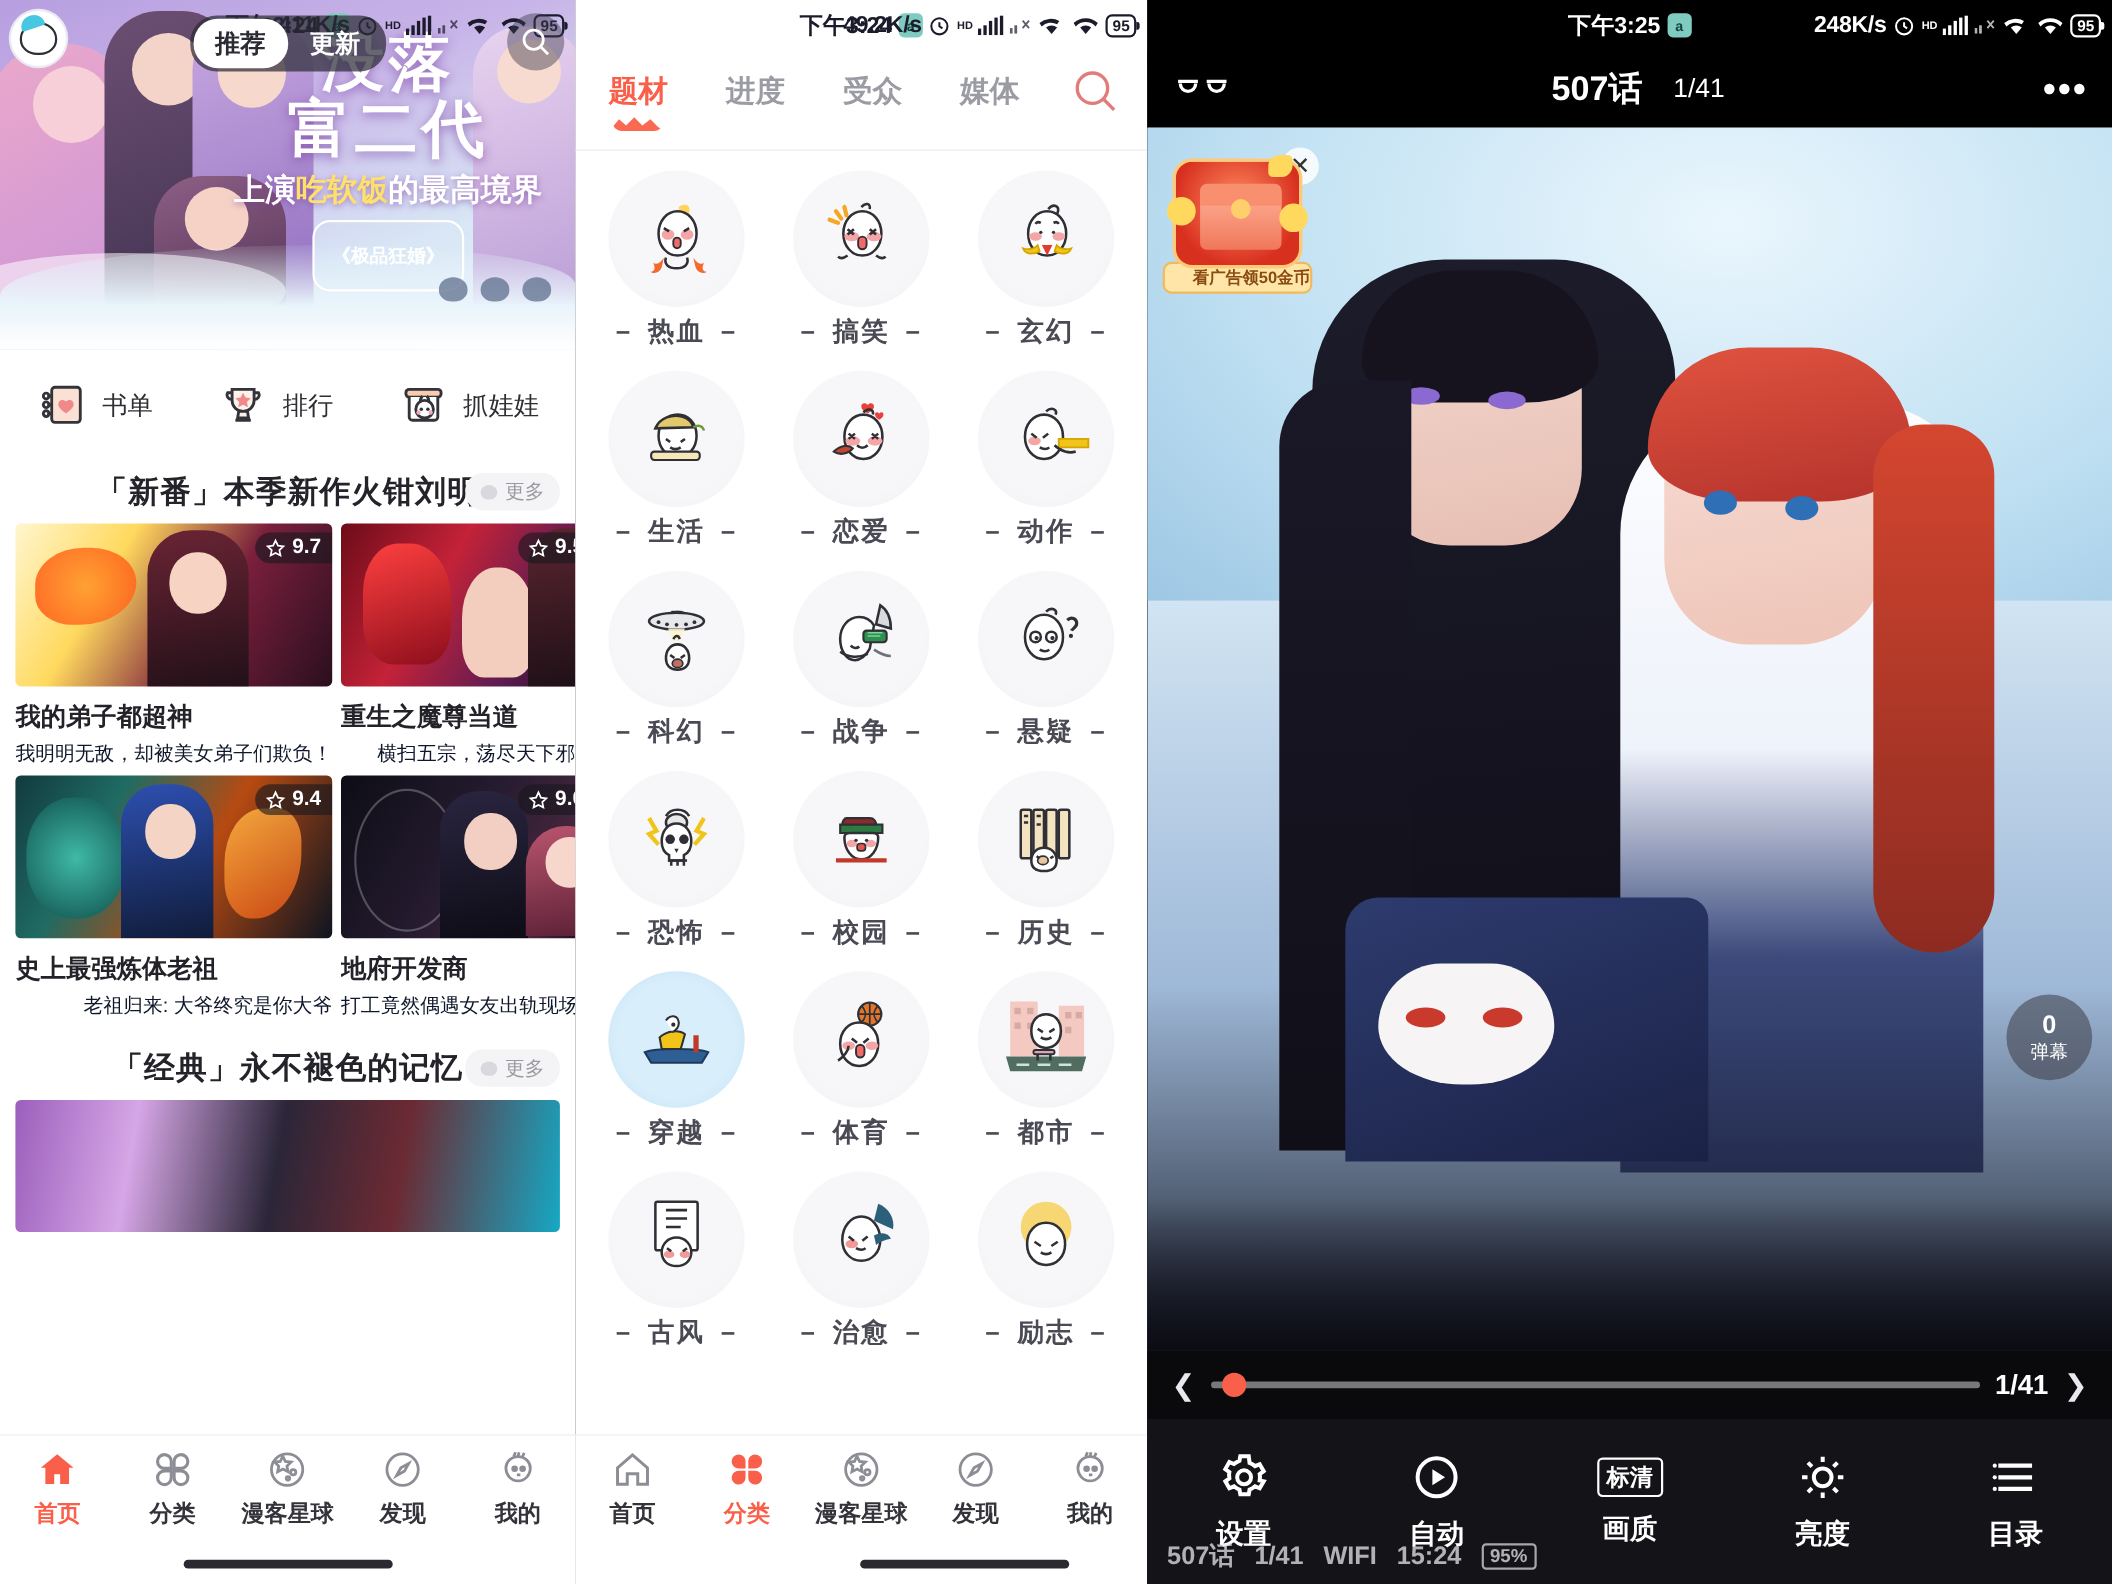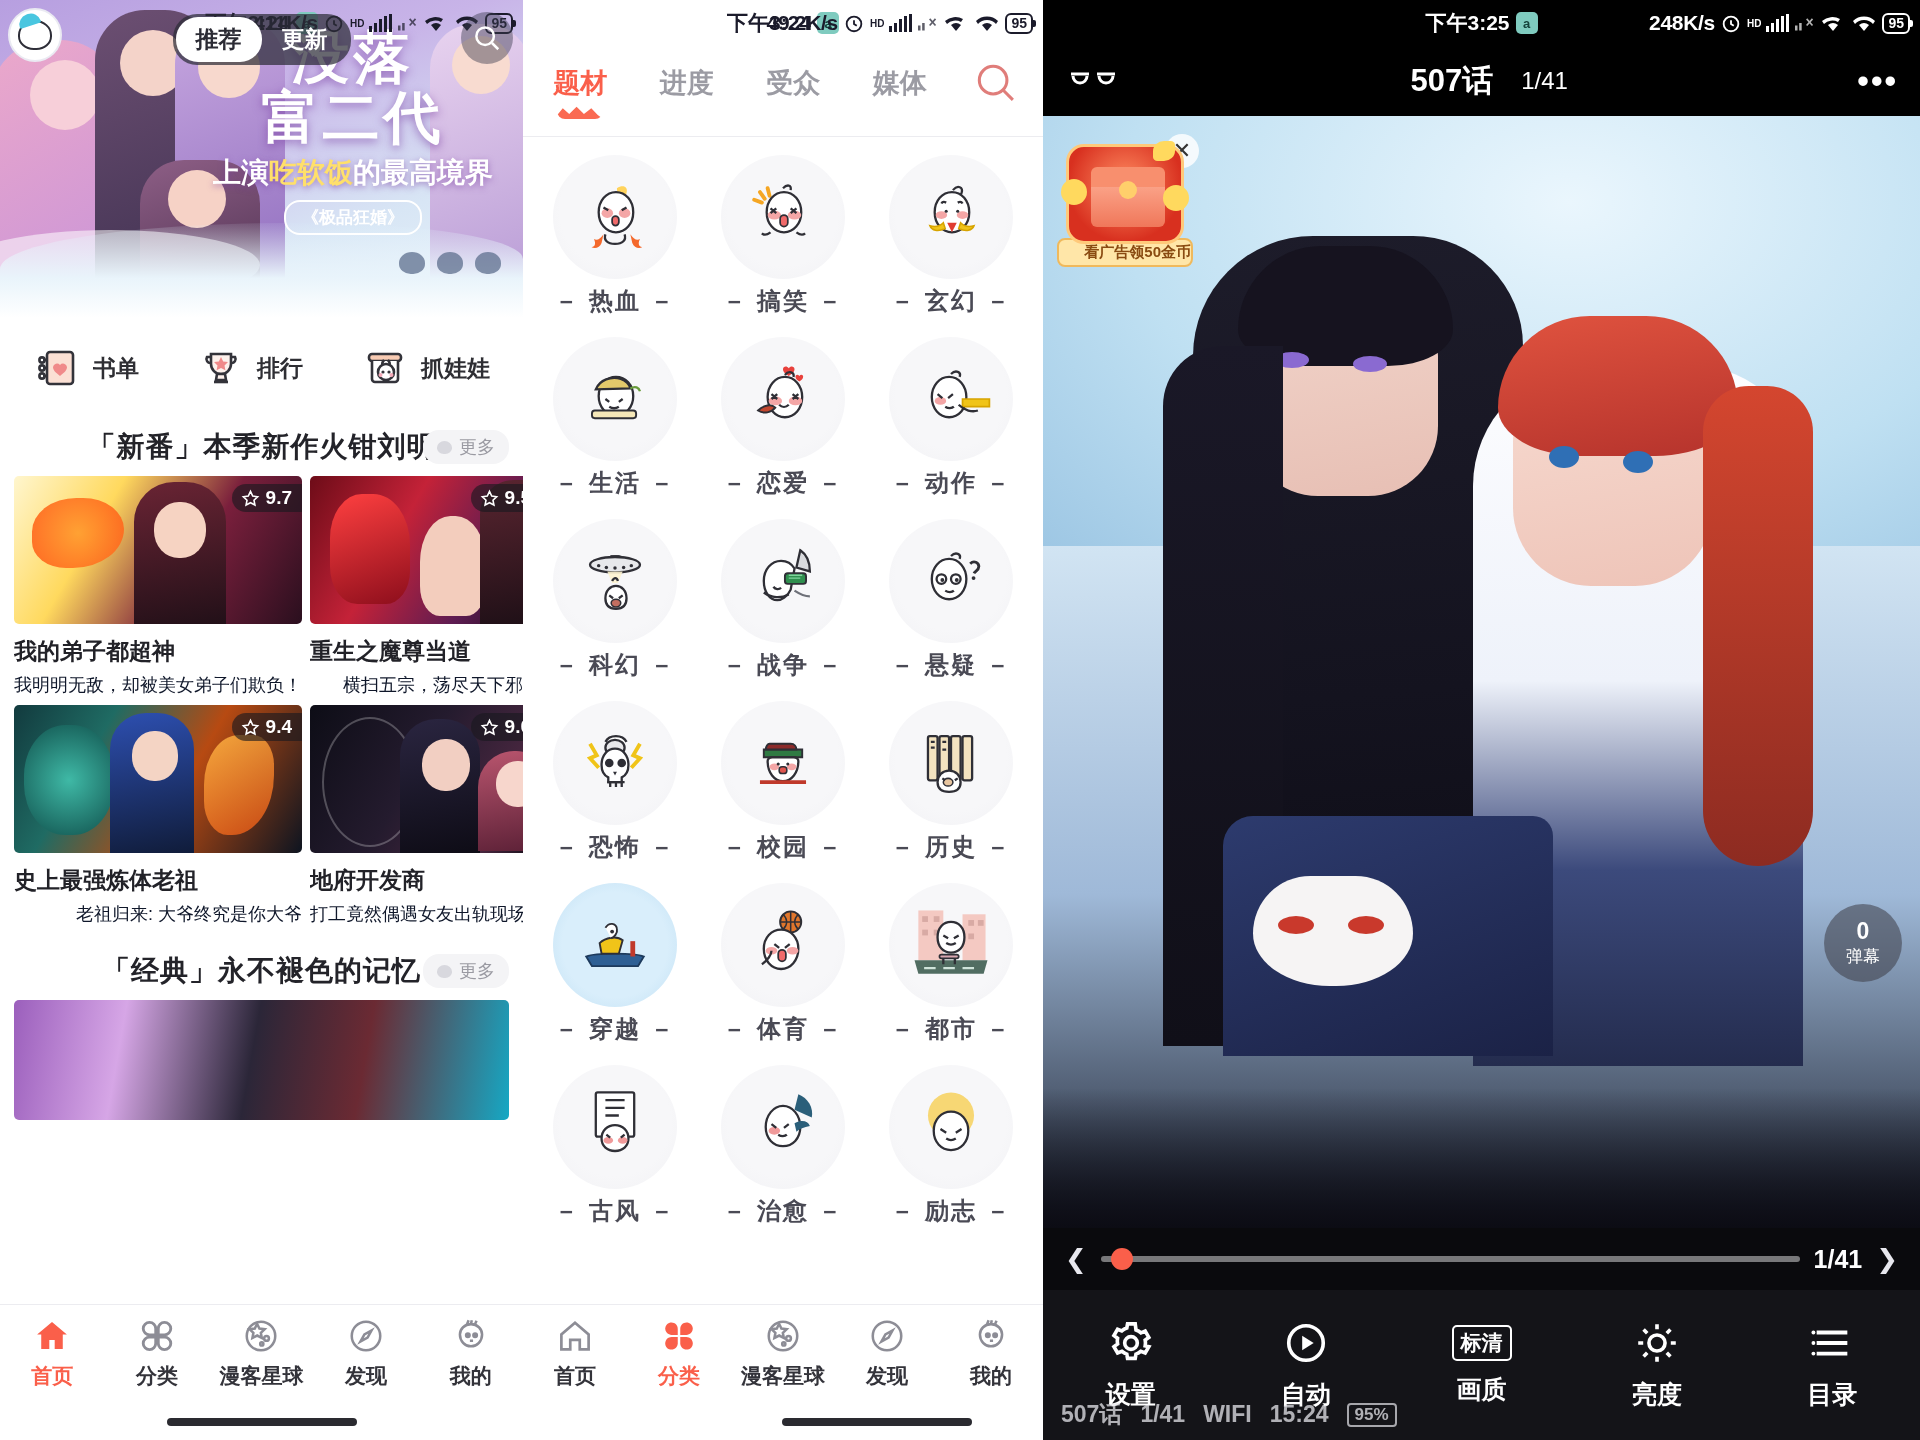--- a/index.html
+++ b/index.html
@@ -23,36 +23,36 @@
   .batt::after { content:""; position:absolute; right:-5px; top:5px; width:3px; height:7px; background:currentColor; border-radius:0 2px 2px 0; }
   .hd { font-size:10px; vertical-align:top; font-weight:bold; }
 
   
   .hero { position:relative; height:318px; background:linear-gradient(160deg,#b79fe0 0%,#c8b4e8 35%,#d8e6f5 70%,#eaf4fb 100%); overflow:hidden; }
   .hero-figs { position:absolute; inset:0; }
   .hero-title { position:absolute; right:30px; top:28px; text-align:center; }
   .hero-title .l1 { font-size:57px; font-weight:bold; color:#fff; letter-spacing:4px; text-shadow:0 3px 10px rgba(120,60,160,.65); line-height:1.05; }
   .hero-title .l2 { font-size:28px; font-weight:bold; color:#fff; margin-top:6px; text-shadow:0 2px 6px rgba(120,60,160,.6); }
   .hero-title .l2 .em { color:#ffe06a; }
-  .hero-tag { display:inline-block; margin-top:8px; padding:4px 16px; border:2px solid #fff; border-radius:16px; color:#fff; font-size:17px; font-weight:bold; }
+  .hero-tag { display:inline-block; margin-top:8px; padding:19px 16px; border:2px solid #fff; border-radius:16px; color:#fff; font-size:17px; font-weight:bold; }
   .hero-wave { position:absolute; left:0; right:0; bottom:0; height:95px; background:linear-gradient(180deg,rgba(214,236,249,.1),#e9f4fb 58%,#fff); border-radius:55% 42% 0 0/46px 36px 0 0; }
   .hero-wave2 { position:absolute; left:-40px; bottom:18px; width:300px; height:70px; background:rgba(255,255,255,.55); border-radius:50%; }
   .blobs { position:absolute; right:22px; bottom:44px; display:flex; gap:12px; }
   .blob { width:26px; height:22px; background:#5d6f8d; border-radius:50% 50% 45% 45%; opacity:.75; }
   .avatar { position:absolute; left:8px; top:8px; width:54px; height:54px; border-radius:50%; background:#fff; border:2px solid #eaeaf2; display:flex; align-items:center; justify-content:center; }
   .avatar .hat { position:absolute; top:4px; left:8px; width:22px; height:12px; background:#49c6e0; border-radius:12px 12px 2px 2px; transform:rotate(-18deg); }
   .avatar .face { width:34px; height:30px; background:#fff; border:2px solid #2e2e38; border-radius:50% 50% 46% 46%; }
   .seg { position:absolute; left:50%; transform:translateX(-50%); top:14px; display:flex; align-items:center; background:rgba(45,45,55,.72); border-radius:24px; padding:3px; }
   .seg-item { padding:7px 20px; border-radius:22px; font-size:23px; font-weight:bold; color:#fff; }
   .seg-item.on { background:#fff; color:#2b2b34; }
   .searchbtn { position:absolute; right:10px; top:12px; width:52px; height:52px; border-radius:50%; background:rgba(60,60,80,.45); display:flex; align-items:center; justify-content:center; }
 
   .quick { display:flex; justify-content:space-around; align-items:center; padding:26px 4px 22px; background:#fff; }
   .qitem { display:flex; align-items:center; gap:12px; }
-  .qlabel { font-size:23px; font-weight:bold; color:#2e2e33; }
+  .qlabel { font-size:23px; font-weight:normal; color:#2e2e33; }
 
   .sect { display:flex; align-items:center; justify-content:center; position:relative; padding:14px 0 10px; }
   .sect-title { font-size:28px; font-weight:bold; color:#232329; letter-spacing:1px; }
   .more { position:absolute; right:14px; display:flex; align-items:center; gap:7px; background:#f4f4f6; border-radius:16px; padding:5px 14px; color:#9a9aa2; font-size:18px; }
   .more .dot { width:15px; height:13px; background:#d8d8de; border-radius:50% 50% 45% 45%; }
 
   .grid2 { display:grid; grid-template-columns:1fr 1fr; gap:8px 8px; padding:0 14px; }
   .card .thumb { position:relative; height:148px; border-radius:5px; overflow:hidden; }
   .score { position:absolute; right:0; top:8px; background:rgba(25,25,30,.62); color:#fff; border-radius:14px 0 0 14px; padding:3px 10px 3px 9px; font-size:19px; font-weight:bold; display:flex; align-items:center; gap:6px; }
   .card .ct { font-size:23px; font-weight:bold; color:#222228; margin:12px 0 6px; white-space:nowrap; overflow:hidden; }

